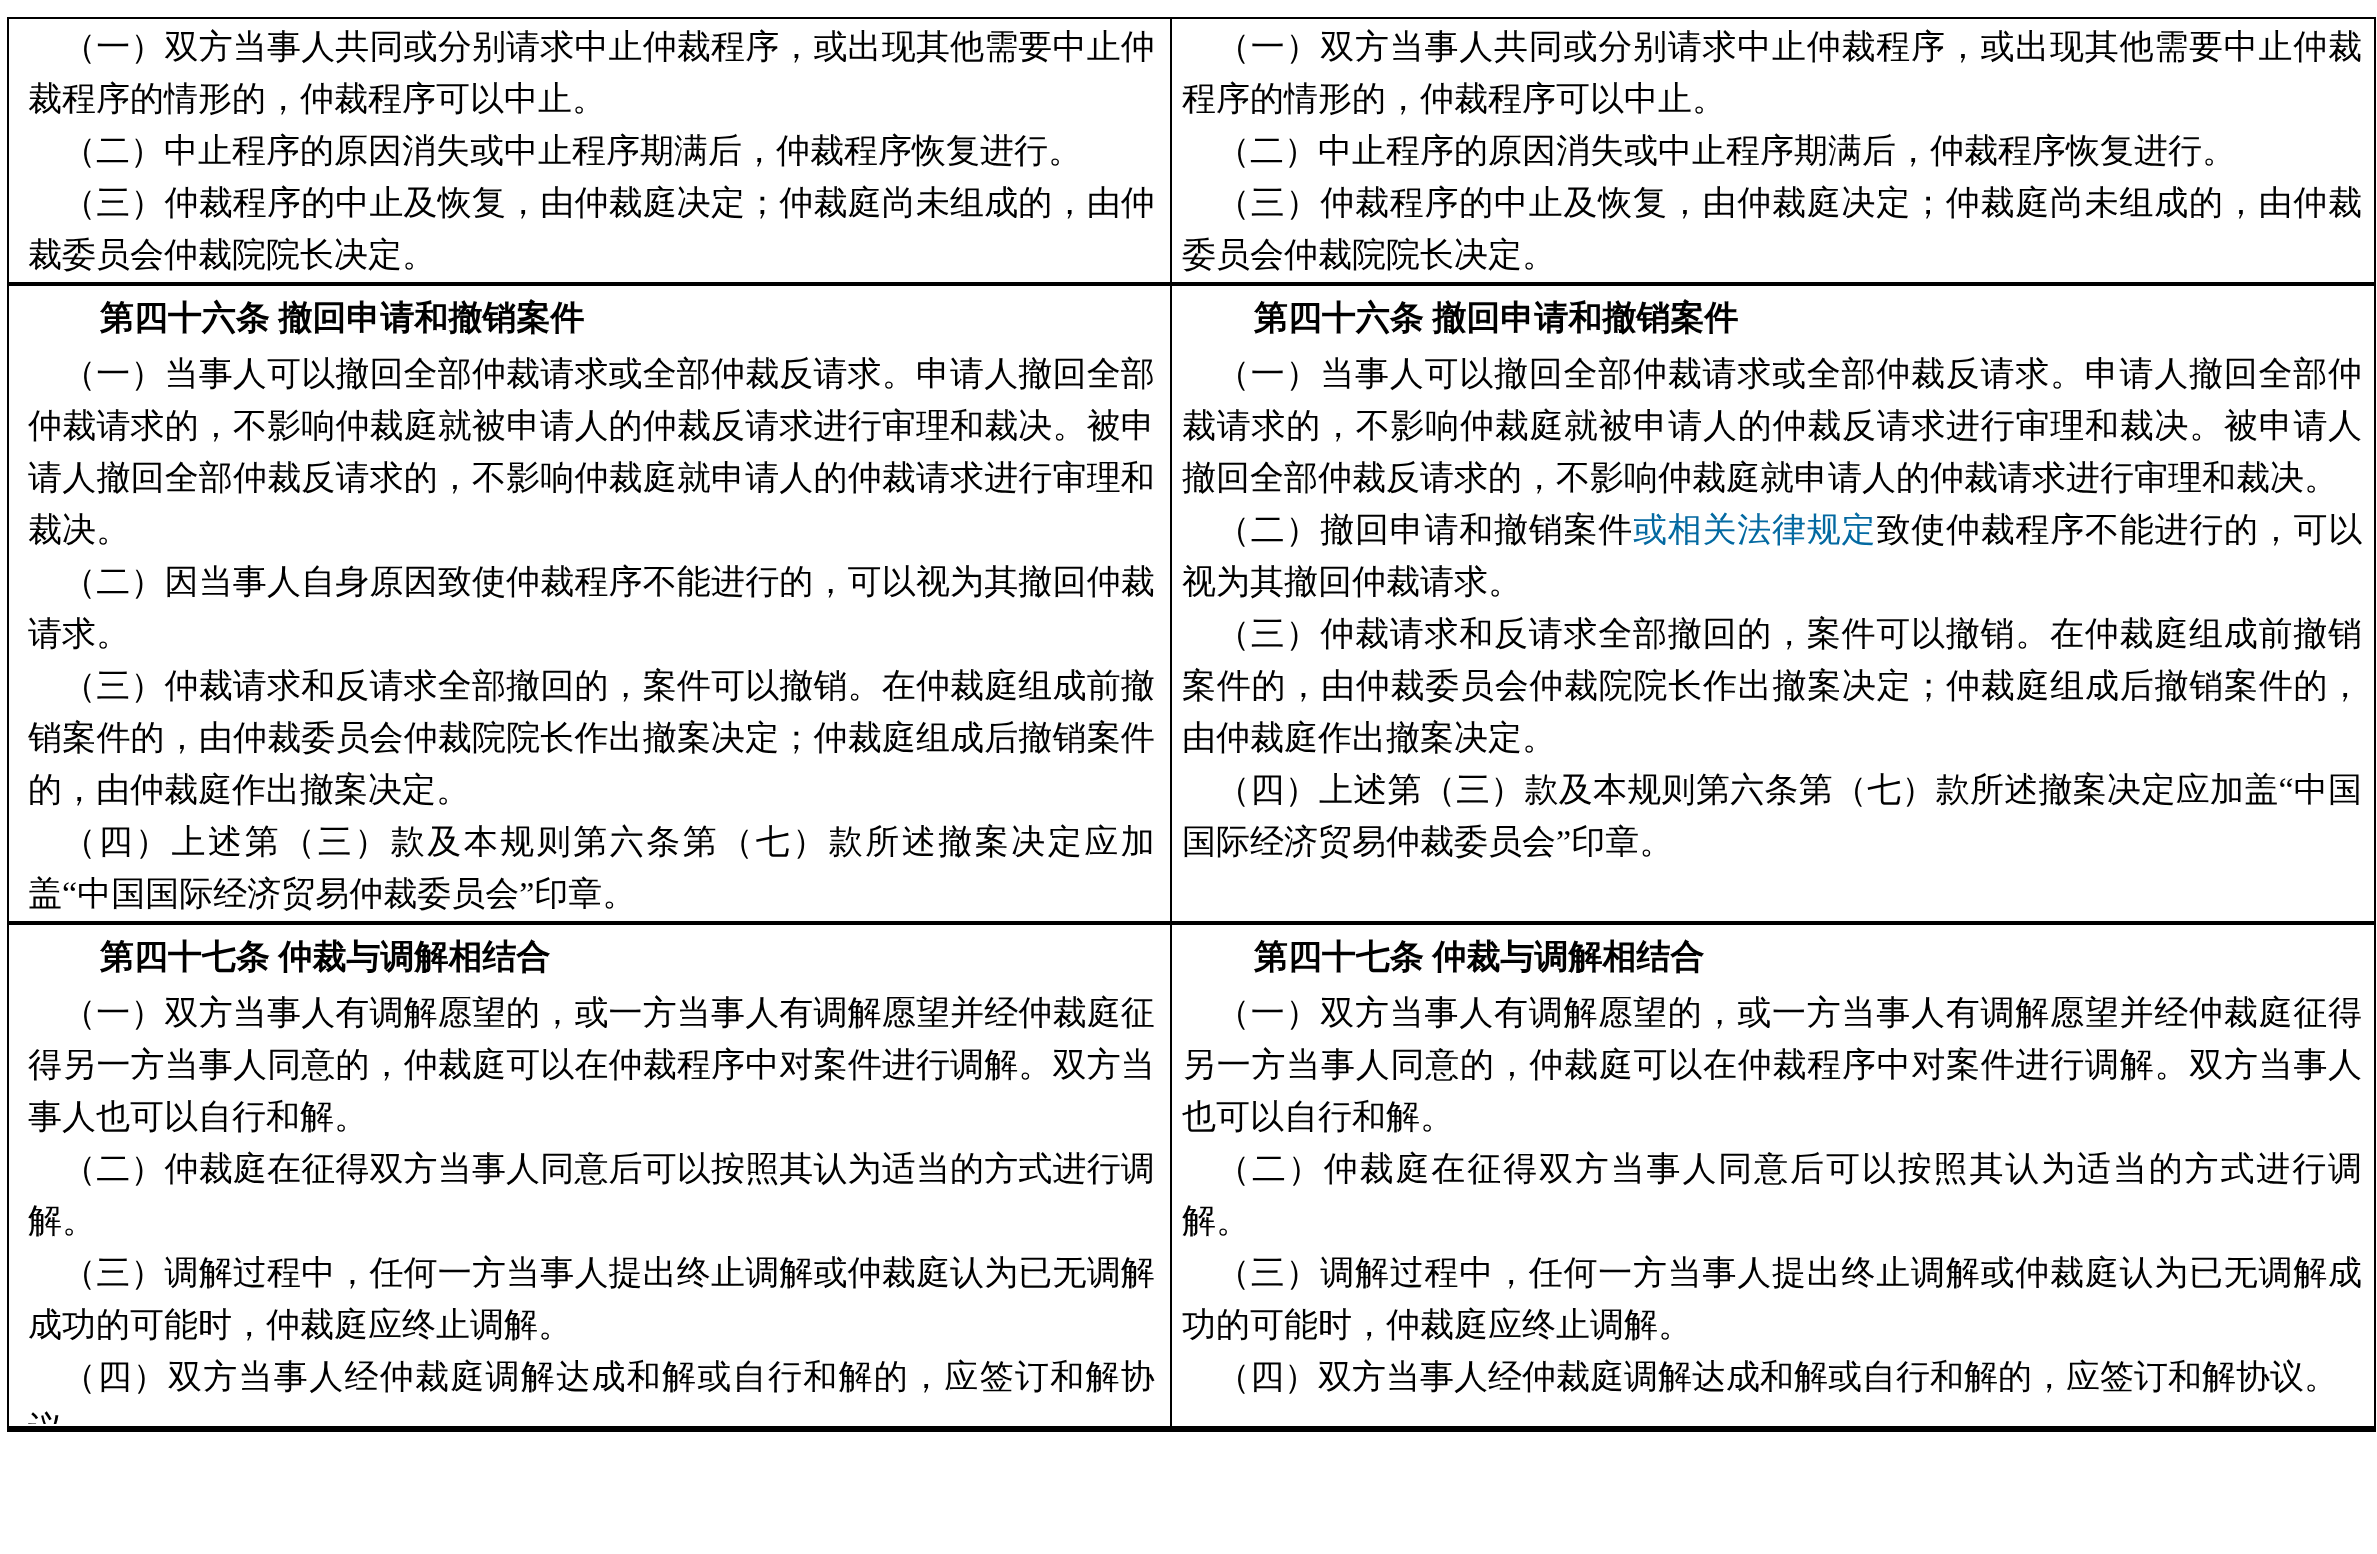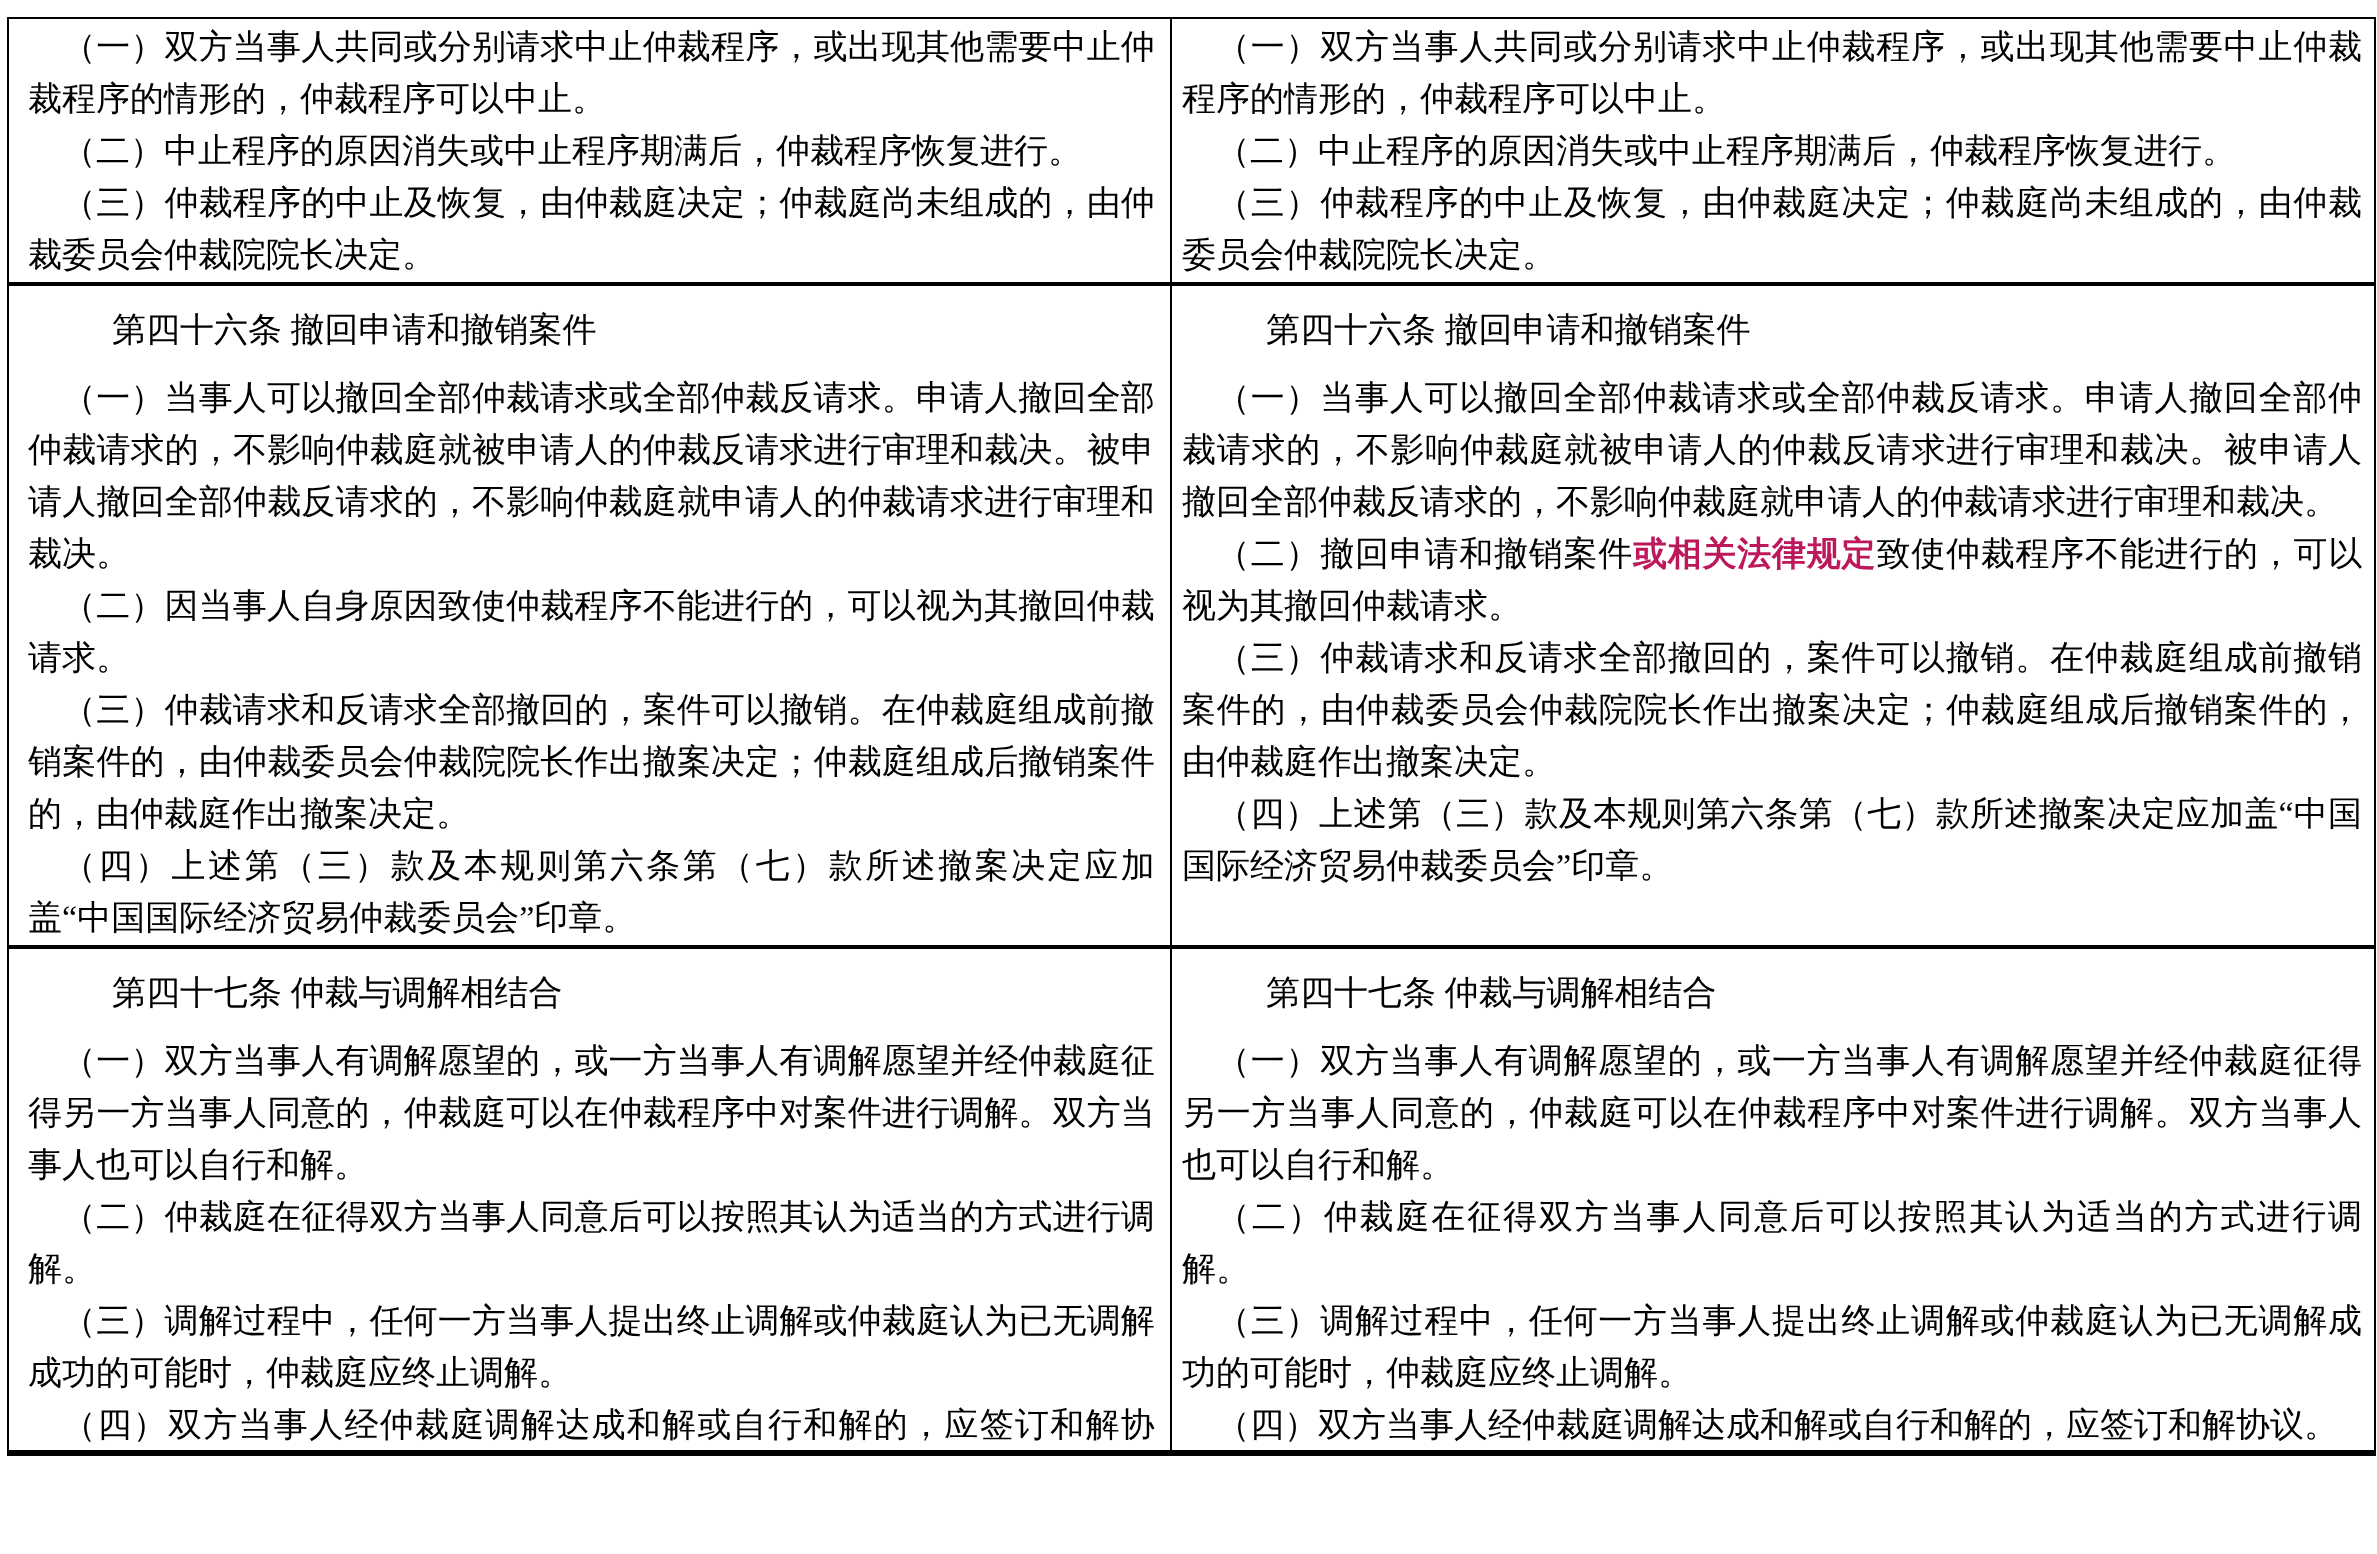--- a/index.html
+++ b/index.html
@@ -36,31 +36,31 @@
     line-height: 52px;
     text-align: justify;
   }
   tr.row-first > td.cell { border-top-width: 2.5px; }
   tr.row-last  > td.cell { border-bottom-width: 6.5px; }
   td.cell-left  { padding: 1.6px 14.7px 1.6px 19.6px; }
   td.cell-right { padding: 1.6px 11.4px 1.6px 10.6px; }
   .cell-clip { overflow: hidden; }
   .cell-clip.clipped { height: 497px; }
   .article-heading {
-    margin: 16px;
+    margin: 4px;
     text-indent: 2em;
-    font-weight: normal;
+    font-weight: bold;
   }
   p.para {
     margin: 0;
     text-indent: 1em;
   }
   .red-ins {
-    color: #be185d;
-    font-weight: bold;
+    color: #0369a1;
+    font-weight: normal;
   }
   .page-number {
     position: absolute;
     top: 1505px;
     left: 0;
     width: 100%;
     text-align: center;
     font-size: 36px;
     line-height: 42px;
   }

